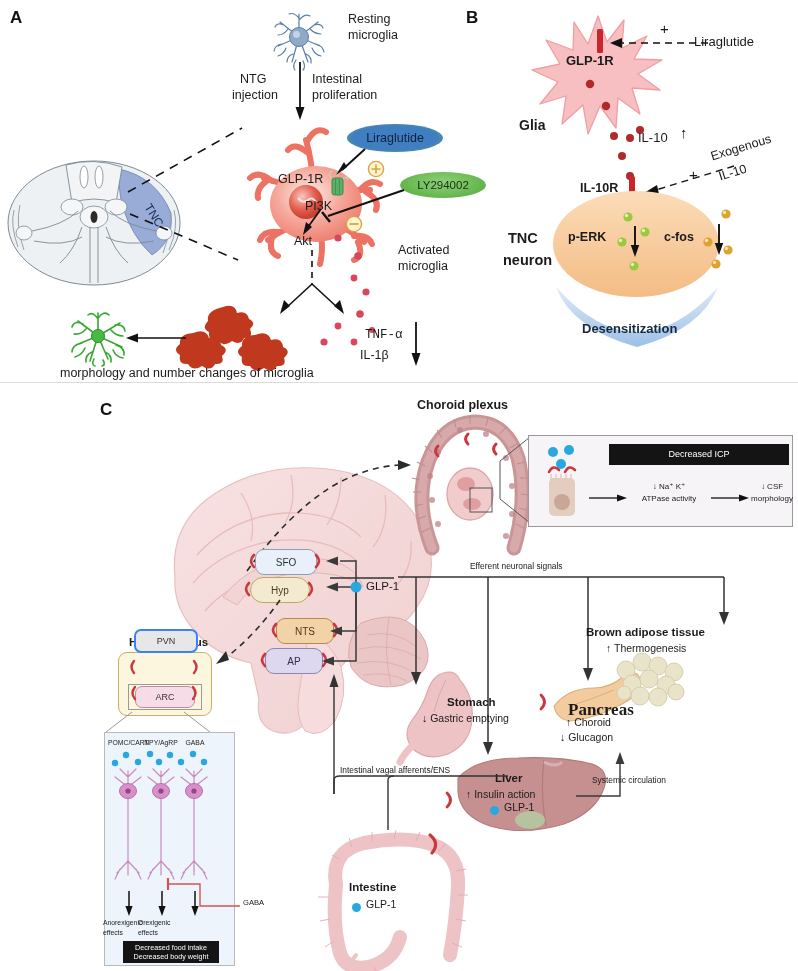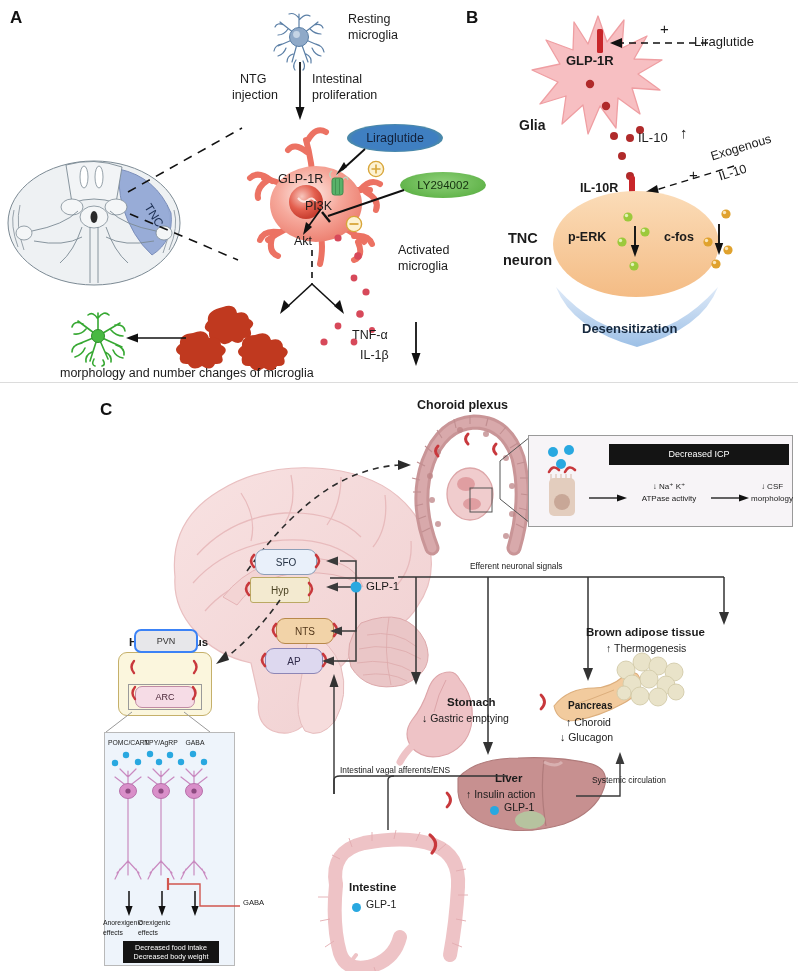--- a/index.html
+++ b/index.html
@@ -213,21 +213,21 @@
           <circle cx="56" cy="62" r="3.6"></circle>
         <circle cx="50" cy="84" r="3.8"></circle>
           <circle cx="28" cy="96" r="3.4"></circle>
         <circle cx="14" cy="112" r="3.6"></circle>
           <circle cx="44" cy="112" r="3.4"></circle>
         <circle cx="62" cy="100" r="3.0"></circle>
       </g>
     </svg>
   </div>
 
-  <div class="abs lbl" style="left:352px;top:328px;">TNF-α</div>
+  <div class="abs lbl" style="left:365px;top:328px;font-family:Liberation Mono, monospace;">TNF-α</div>
   <div class="abs lbl" style="left:360px;top:348px;">IL-1β</div>
   <div class="abs" style="left:408px;top:322px;">
     <svg width="16" height="46" viewBox="0 0 16 46">
       <line x1="8" y1="0" x2="8" y2="34" stroke="#111" stroke-width="1.8"></line>
       <path d="M8 44 L3.5 31 L12.5 31 Z" fill="#111"></path>
     </svg>
   </div>
 
   <div class="abs" style="left:185px;top:305px;">
     <svg width="140" height="60" viewBox="0 0 140 60">
@@ -538,21 +538,21 @@
       </svg>
     </div>
     <div class="abs tiny c" style="left:222px;top:46px;width:42px;text-align:center;">↓ CSF</div>
     <div class="abs tiny c" style="left:222px;top:58px;width:42px;text-align:center;">morphology</div>
   </div>
 
   <div class="abs" style="left:255px;top:549px;width:60px;height:24px;background:#e9f0fa;border:1.1px solid #8c9fb8;border-radius:9px;
        display:flex;align-items:center;justify-content:center;font-size:10px;color:#253244;">
     <span>SFO</span>
   </div>
-  <div class="abs" style="left:250px;top:577px;width:58px;height:24px;background:#f3ead0;border:1.1px solid #bba964;border-radius:3px;
+  <div class="abs" style="left:250px;top:577px;width:58px;height:24px;background:#f3ead0;border:1.1px solid #bba964;border-radius:13px;
        display:flex;align-items:center;justify-content:center;font-size:10px;color:#4a4222;">
     <span>Hyp</span>
   </div>
   <div class="abs" style="left:276px;top:618px;width:56px;height:24px;background:#f2d3a8;border:1.1px solid #b8894a;border-radius:9px;
        display:flex;align-items:center;justify-content:center;font-size:10px;color:#52371a;">
     <span>NTS</span>
   </div>
   <div class="abs" style="left:265px;top:648px;width:56px;height:24px;background:#ddd8ef;border:1.1px solid #8d86b6;border-radius:9px;
        display:flex;align-items:center;justify-content:center;font-size:10px;color:#2f2a4a;">
     <span>AP</span>
@@ -762,21 +762,21 @@
       <path d="M6 34 Q20 16 46 16 Q62 16 76 4 Q90 -4 92 8 Q94 22 74 32
                Q52 44 30 48 Q10 52 6 34 Z" fill="#f2cb9e" stroke="#dcae7c" stroke-width="1.1"></path>
       <path d="M22 34 Q42 28 66 18" fill="none" stroke="#dcae7c" stroke-width="1"></path>
     </svg>
   </div>
   <div class="abs" style="left:538px;top:692px;">
     <svg width="14" height="20" viewBox="0 0 14 20">
       <path d="M3 3 q7 7 0 14" fill="none" stroke="#c8383c" stroke-width="2.8" stroke-linecap="round"></path>
     </svg>
   </div>
-  <div class="abs lbl b" style="left:568px;top:700px;font-size:10px;">Pancreas</div>
+  <div class="abs lbl b" style="left:568px;top:700px;font-size:17px;font-family:Liberation Serif, serif;">Pancreas</div>
   <div class="abs lbl" style="left:566px;top:716px;font-size:10.5px;">↑ Choroid</div>
   <div class="abs lbl" style="left:560px;top:731px;font-size:10.5px;">↓ Glucagon</div>
 
   <div class="abs" style="left:612px;top:652px;">
     <svg width="80" height="54" viewBox="0 0 80 54">
       <g fill="#e9e3c9" stroke="#d3cba9" stroke-width="0.9">
         <circle cx="14" cy="18" r="9"></circle>
           <circle cx="30" cy="10" r="9"></circle>
           <circle cx="46" cy="14" r="9"></circle>
         <circle cx="62" cy="20" r="9"></circle>

